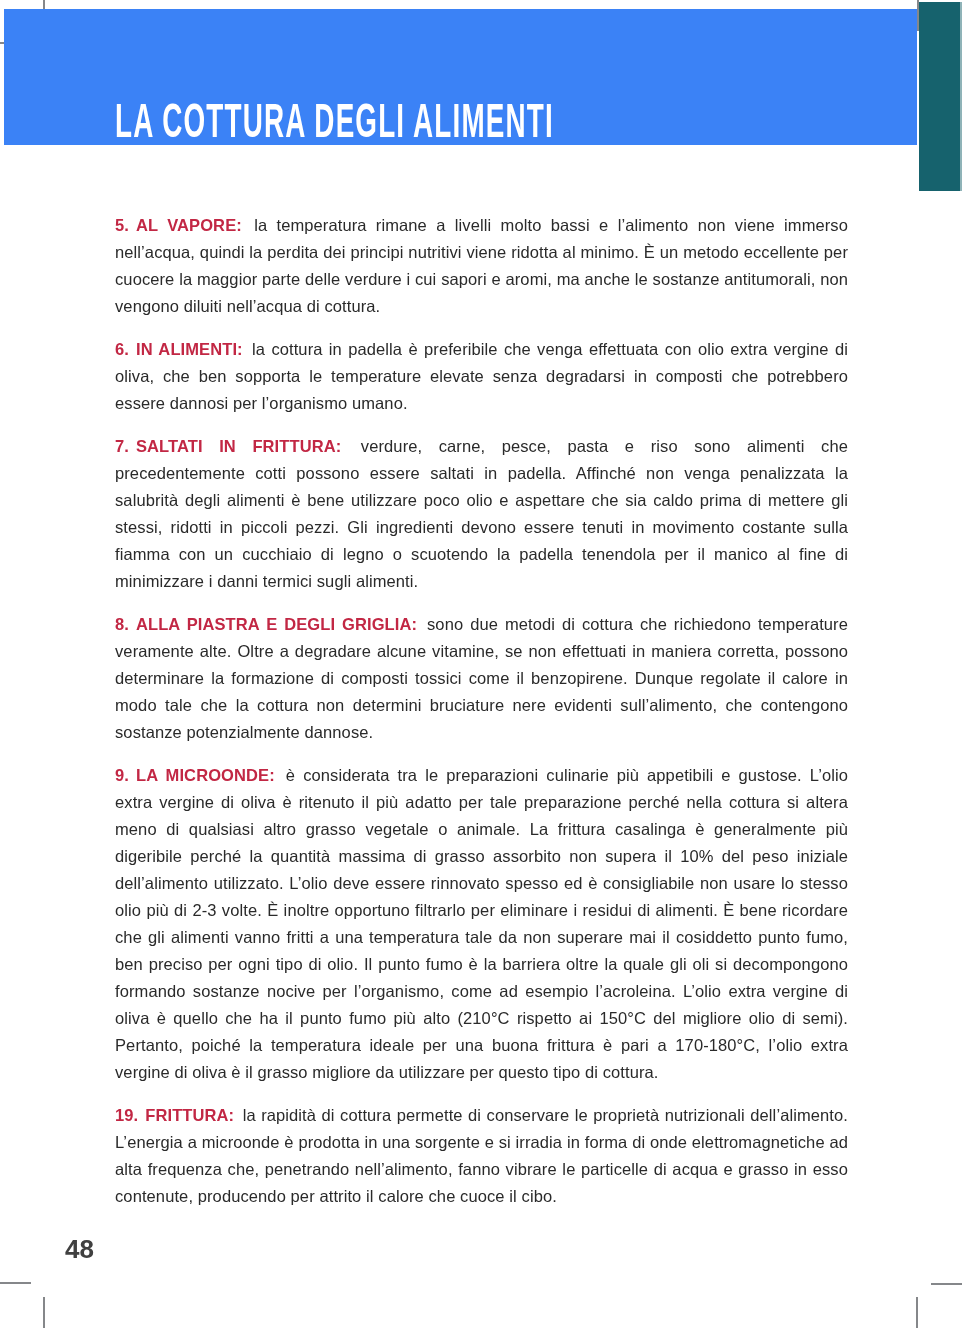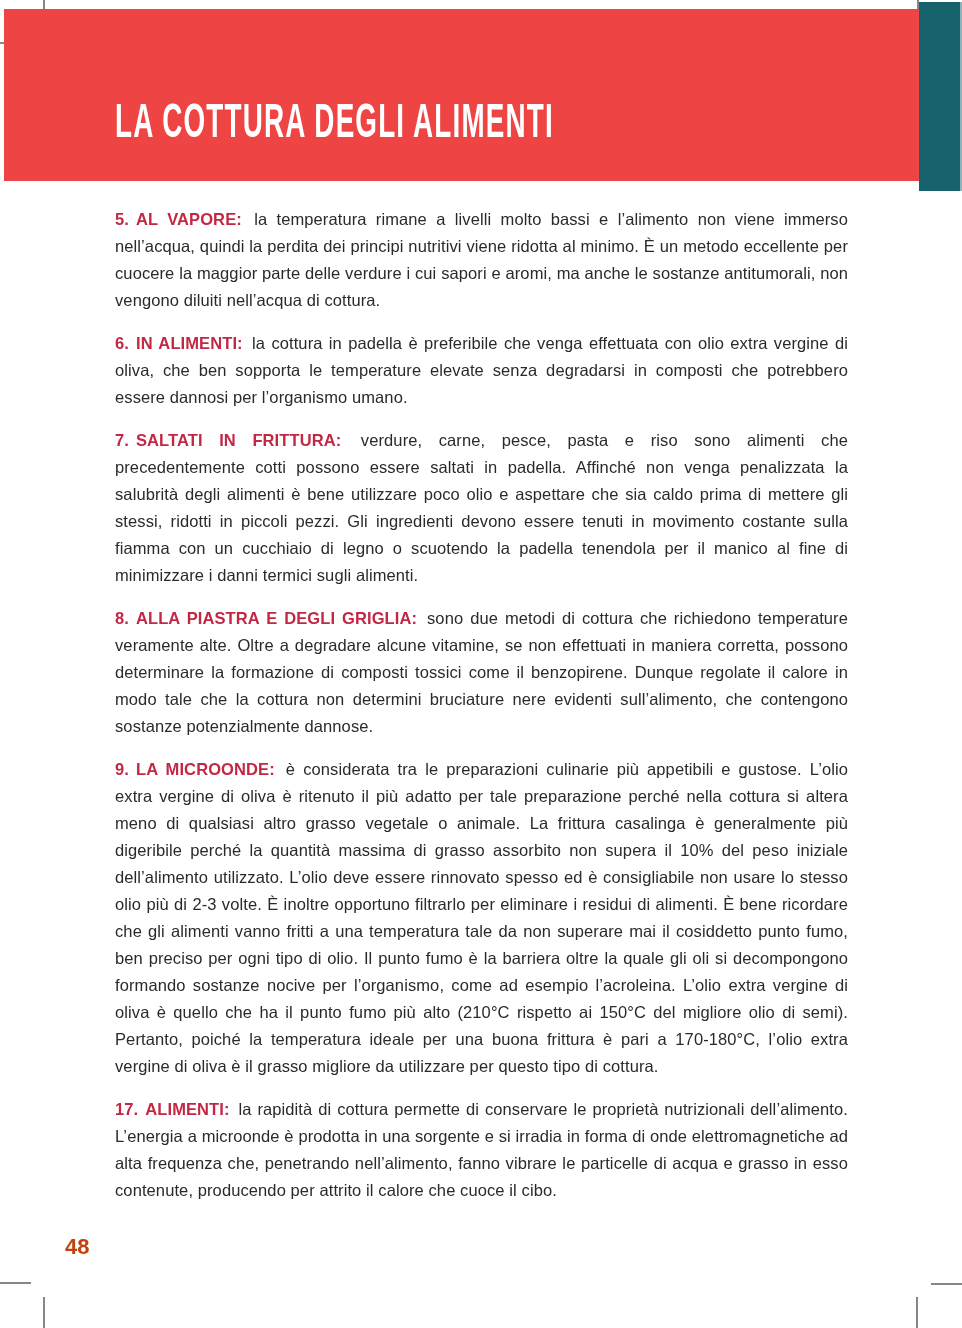--- a/index.html
+++ b/index.html
@@ -15,23 +15,22 @@
     overflow: hidden;
     font-family: "Liberation Sans", sans-serif;
   }
 
   
   .banner {
     position: absolute;
     left: 4px;
     top: 9px;
     width: 913px;
-    height: 172px;
-    background: #ef4444;
-    padding-left: 44px;
+    height: 136px;
+    background: #3b82f6;
   }
   .accent-bar {
     position: absolute;
     left: 919px;
     top: 2px;
     width: 41px;
     height: 189px;
     background: #16626d;
     border-right: 2px solid #8fb3b8;
   }
@@ -61,21 +60,21 @@
   .m-tr-h { left: 931px; top: 42px;    width: 31px; height: 2px;  }
   .m-bl-h { left: 0;     top: 1282px;  width: 31px; height: 2px;  }
   .m-bl-v { left: 43px;  top: 1297px;  width: 2px;  height: 31px; }
   .m-br-h { left: 931px; top: 1283px;  width: 31px; height: 2px;  }
   .m-br-v { left: 916px; top: 1297px;  width: 2px;  height: 31px; }
 
   
   .content {
     position: absolute;
     left: 115px;
-    top: 206px;
+    top: 212px;
     width: 733px;
   }
   .content p {
     margin: 0 0 16px 0;
     font-size: 16.5px;
     line-height: 27px;
     color: #2a2a2a;
     text-align: justify;
     letter-spacing: 0.1px;
   }
@@ -88,22 +87,22 @@
     color: #c22744;
     font-weight: 700;
     margin-right: 3px;
   }
 
   
   .page-number {
     position: absolute;
     left: 65px;
     top: 1234px;
-    color: #c2410c;
-    font-size: 22px;
+    color: #404040;
+    font-size: 26px;
     font-weight: 700;
   }
 </style>
 </head>
 <body>
 
 <div class="page">
 
   <div class="mark m-tl-v"></div>
   <div class="mark m-tl-h"></div>
@@ -140,21 +139,21 @@
       <span class="pnum">8.</span><span class="plabel">ALLA PIASTRA E DEGLI GRIGLIA:</span>
       <span>sono due metodi di cottura che richiedono temperature veramente alte. Oltre a degradare alcune vitamine, se non effettuati in maniera corretta, possono determinare la formazione di composti tossici come il benzopirene. Dunque regolate il calore in modo tale che la cottura non determini bruciature nere evidenti sull’alimento, che contengono sostanze potenzialmente dannose.</span>
     </p>
 
     <p>
       <span class="pnum">9.</span><span class="plabel">LA MICROONDE:</span>
       <span>è considerata tra le preparazioni culinarie più appetibili e gustose. L’olio extra vergine di oliva è ritenuto il più adatto per tale preparazione perché nella cottura si altera meno di qualsiasi altro grasso vegetale o animale. La frittura casalinga è generalmente più digeribile perché la quantità massima di grasso assorbito non supera il 10% del peso iniziale dell’alimento utilizzato. L’olio deve essere rinnovato spesso ed è consigliabile non usare lo stesso olio più di 2-3 volte. È inoltre opportuno filtrarlo per eliminare i residui di alimenti. È bene ricordare che gli alimenti vanno fritti a una temperatura tale da non superare mai il cosiddetto punto fumo, ben preciso per ogni tipo di olio. Il punto fumo è la barriera oltre la quale gli oli si decompongono formando sostanze nocive per l’organismo, come ad esempio l’acroleina. L’olio extra vergine di oliva è quello che ha il punto fumo più alto (210°C rispetto ai 150°C del migliore olio di semi). Pertanto, poiché la temperatura ideale per una buona frittura è pari a 170-180°C, l’olio extra vergine di oliva è il grasso migliore da utilizzare per questo tipo di cottura.</span>
     </p>
 
     <p>
-      <span class="pnum">17.</span><span class="plabel">ALIMENTI:</span>
+      <span class="pnum">19.</span><span class="plabel">FRITTURA:</span>
       <span>la rapidità di cottura permette di conservare le proprietà nutrizionali dell’alimento. L’energia a microonde è prodotta in una sorgente e si irradia in forma di onde elettromagnetiche ad alta frequenza che, penetrando nell’alimento, fanno vibrare le particelle di acqua e grasso in esso contenute, producendo per attrito il calore che cuoce il cibo.</span>
     </p>
 
   </div>
 
   <div class="page-number">48</div>
 
 </div>
 
 </body></html>

